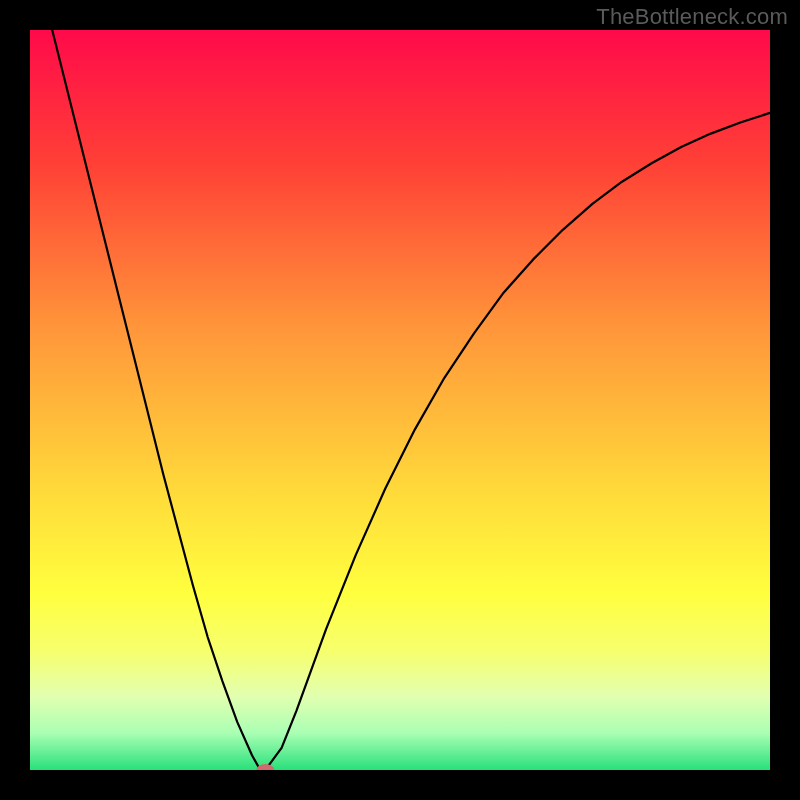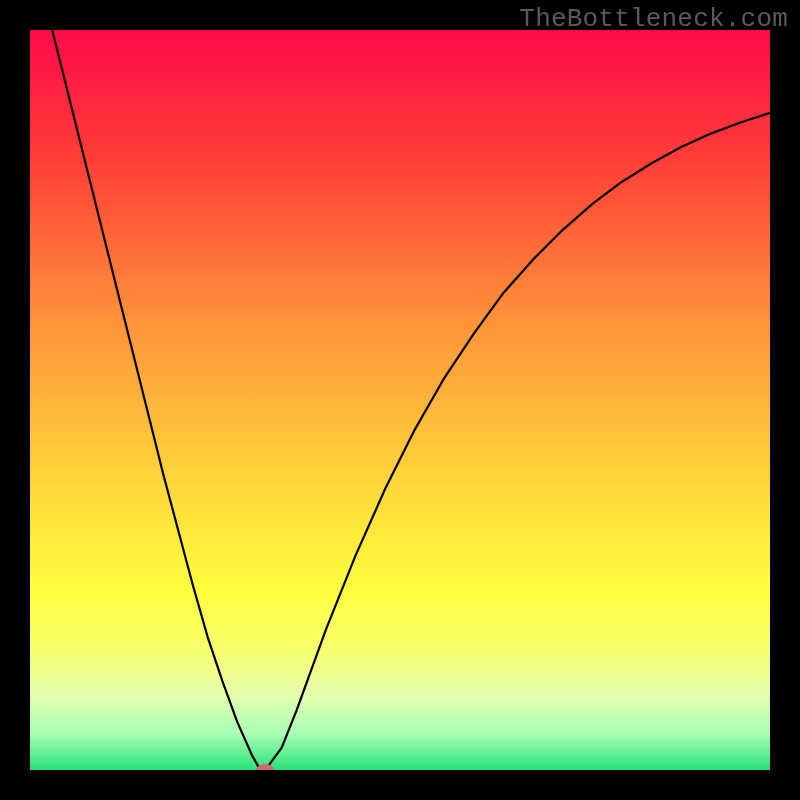--- a/index.html
+++ b/index.html
@@ -8,22 +8,22 @@
     width: 800px;
     height: 800px;
     position: relative;
     background: #000;
   }
   .watermark {
     position: absolute;
     top: 4px;
     right: 12px;
     color: #5a5a5a;
-    font-family: Liberation Mono, monospace;
-    font-size: 26px;
+    font-family: Liberation Sans, sans-serif;
+    font-size: 22px;
     font-weight: 500;
     letter-spacing: 0.2px;
     z-index: 10;
   }
   svg.plot {
     position: absolute;
     top: 0;
     left: 0;
     width: 800px;
     height: 800px;

